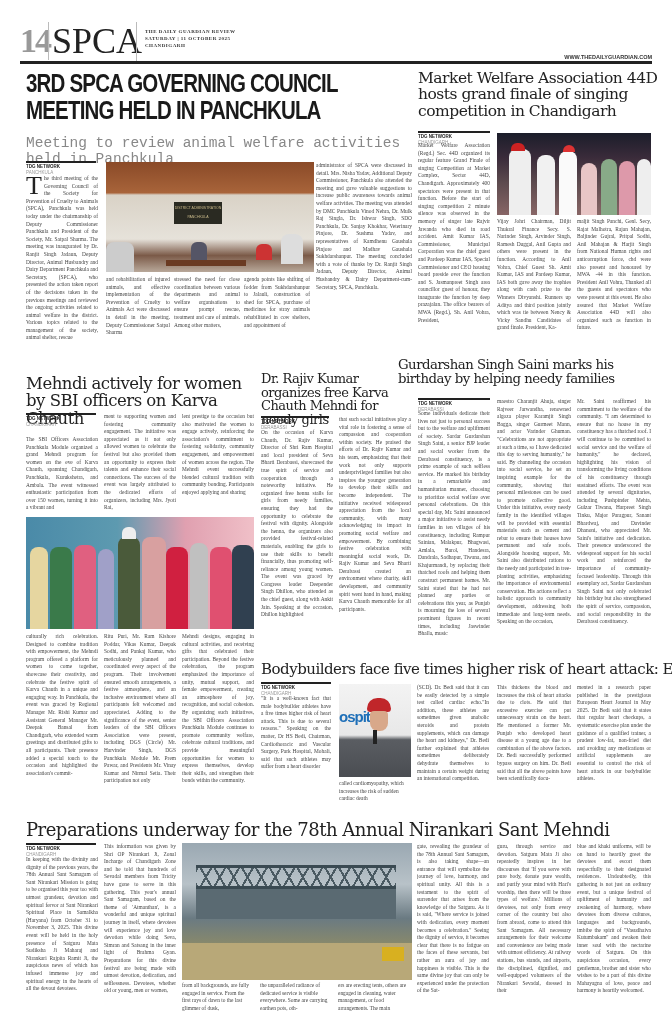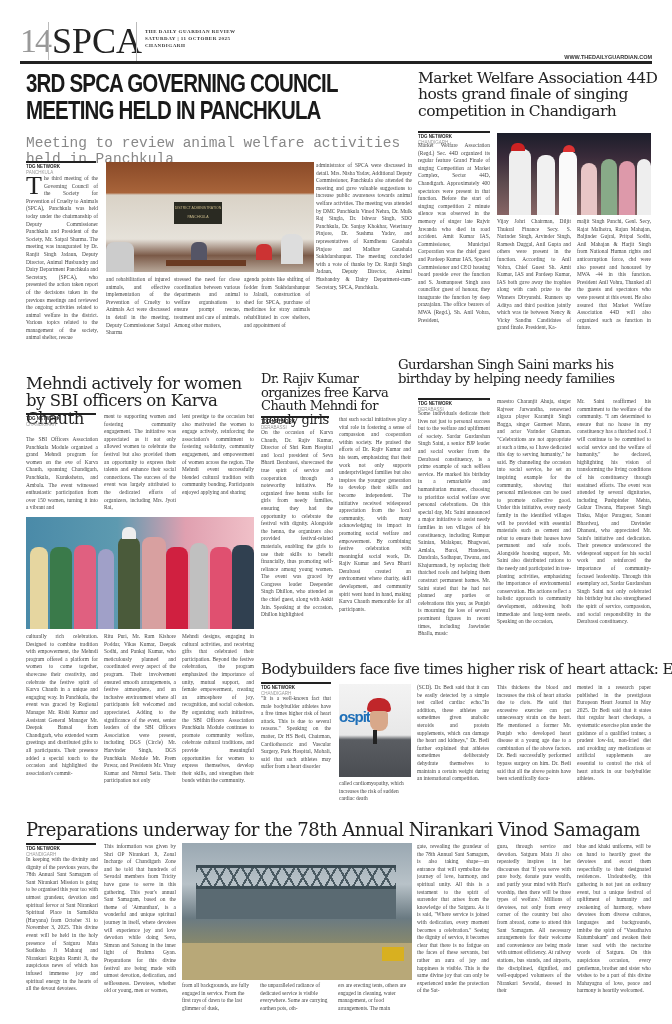--- a/index.html
+++ b/index.html
@@ -1,18 +1,18 @@
 <!DOCTYPE html>
 <html><head>
 <meta charset="utf-8">
 <style>
 *{box-sizing:border-box;margin:0;padding:0}
 body{width:672px;height:1024px;background:#fff;font-family:"DejaVu Serif",serif;color:#222;overflow:hidden;position:relative}
 .masthead{position:absolute;left:20px;top:14px;width:632px;height:48px}
-.pg{position:absolute;left:0;top:8px;font-family:"Liberation Serif",serif;font-size:34px;color:#999;font-weight:normal;letter-spacing:-2px}
+.pg{position:absolute;left:0;top:8px;font-family:"Liberation Serif",serif;font-size:34px;color:#999;font-weight:bold;letter-spacing:-2px}
 .sect{position:absolute;left:28px;top:8px;font-family:"Liberation Serif",serif;font-size:36px;color:#222;border-left:1px solid #bbb;padding-left:3px;line-height:38px}
 .mhinfo{position:absolute;left:116px;top:18px;border-left:1px solid #bbb;padding-left:8px;font-family:"Liberation Serif",serif;font-size:5px;line-height:7px;letter-spacing:.5px;font-weight:bold;color:#333;height:40px;padding-top:6px;top:8px}
 .url{position:absolute;right:0;top:40px;font-family:"Liberation Sans",sans-serif;font-size:5.5px;font-weight:bold;color:#333}
 .rule{position:absolute;left:20px;top:61px;width:632px;height:3px;background:#222}
 .h-cond{font-family:"Liberation Sans",sans-serif;font-weight:bold;letter-spacing:-1px;color:#1a1a1a;transform-origin:left top}
 .hd{position:absolute;font-family:"DejaVu Serif",serif;color:#222;letter-spacing:-.5px;line-height:1.05}
 .deck{position:absolute;font-family:Liberation Mono, monospace;color:#888}
 .byl{position:absolute;border-top:2px solid #222;font-family:"Liberation Sans",sans-serif;font-size:4.5px;font-weight:bold;padding-top:1px;line-height:6px}
 .byl span{display:block;font-weight:normal;color:#999}
 .col{position:absolute;font-family:"Liberation Serif",serif;font-size:5.4px;line-height:7.6px;color:#444;text-align:justify;overflow:hidden;hyphens:auto}
@@ -148,21 +148,21 @@
     <div style="position:absolute;left:31px;top:27px;width:18px;height:20px;background:#d8a88a;border-radius:4px 4px 8px 8px"></div>
     <div style="position:absolute;left:34px;top:46px;width:4px;height:14px;background:#222"></div>
   </div>
   <div class="cap" style="left:339px;top:780px;width:72px;height:34px">called cardiomyopathy, which increases the risk of sudden cardiac death</div>
   <div class="col" style="left:417px;top:684px;width:72px;height:130px">(SCD). Dr. Bedi said that it can be easily detected by a simple test called cardiac echo."In addition, these athletes are sometimes given anabolic steroids and protein supplements, which can damage the heart and kidneys," Dr. Bedi further explained that athletes sometimes deliberately dehydrate themselves to maintain a certain weight during an international competition.</div>
   <div class="col" style="left:497px;top:684px;width:74px;height:130px">This thickens the blood and increases the risk of heart attacks due to clots. He said that excessive exercise can put unnecessary strain on the heart. He mentioned a former Mr. Punjab who developed heart disease at a young age due to a combination of the above factors. Dr. Bedi successfully performed bypass surgery on him. Dr. Bedi said that all the above points have been scientifically docu-</div>
   <div class="col" style="left:577px;top:684px;width:74px;height:130px">mented in a research paper published in the prestigious European Heart Journal in May 2025. Dr Bedi said that it states that regular heart checkups, a systematic exercise plan under the guidance of a qualified trainer, a prudent low-fat, non-fried diet and avoiding any medications or artificial supplements are essential to control the risk of heart attack in our bodybuilder athletes.</div>
 </article>
 
 <article>
-  <div class="hd" style="left:26px;top:821px;width:640px;font-size:18px;white-space:nowrap">Preparations underway for the 78th Annual Nirankari Vinod Samagam</div>
+  <div class="hd" style="left:26px;top:821px;width:640px;font-size:18px;white-space:nowrap">Preparations underway for the 78th Annual Nirankari Sant Mehndi</div>
   <div class="byl" style="left:26px;top:843px;width:70px">
       <div>TDG NETWORK</div>
       <span>CHANDIGARH</span>
     </div>
   <div class="col" style="left:26px;top:856px;width:72px;height:168px">In keeping with the divinity and dignity of the previous years, the 78th Annual Sant Samagam of Sant Nirankari Mission is going to be organised this year too with utmost grandeur, devotion and spiritual fervor at Sant Nirankari Spiritual Place in Samalkha (Haryana) from October 31 to November 3, 2025. This divine event will be held in the holy presence of Satguru Mata Sudiksha Ji Maharaj and Nirankari Rajpita Ramit Ji, the auspicious news of which has infused immense joy and spiritual energy in the hearts of all the devout devotees.</div>
   <div class="col" style="left:104px;top:843px;width:72px;height:181px">This information was given by Shri OP Nirankari Ji, Zonal Incharge of Chandigarh Zone and he told that hundreds of Sevadal members from Tricity have gone to serve in this gathering. This year's annual Sant Samagam, based on the theme of 'Atmanthan', is a wonderful and unique spiritual journey in itself, where devotees will experience joy and love devotion while doing Seva, Simran and Satsang in the inner light of Brahma Gyan. Preparations for this divine festival are being made with utmost devotion, dedication, and selflessness. Devotees, whether old or young, men or women,</div>
   <div class="photo" style="left:182px;top:843px;width:230px;height:137px;background:linear-gradient(180deg,#9aa8b2 0%,#b8c2c8 30%,#6a7a82 55%,#8a8a6a 75%,#a89a6a 100%)">
     <div style="position:absolute;left:14px;top:22px;width:200px;height:24px;background:repeating-linear-gradient(60deg,#4a5a62 0 2px,transparent 2px 12px),repeating-linear-gradient(-60deg,#4a5a62 0 2px,transparent 2px 12px);border-top:3px solid #3a4a52;border-bottom:3px solid #3a4a52"></div>
     <div style="position:absolute;left:14px;top:46px;width:200px;height:30px;background:#5a6a72"></div>
     <div style="position:absolute;left:0;top:100px;width:230px;height:37px;background:#b8a878"></div>

